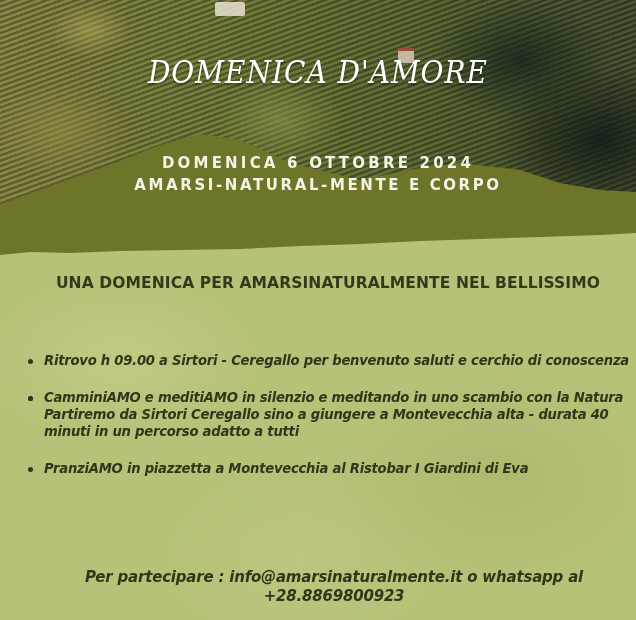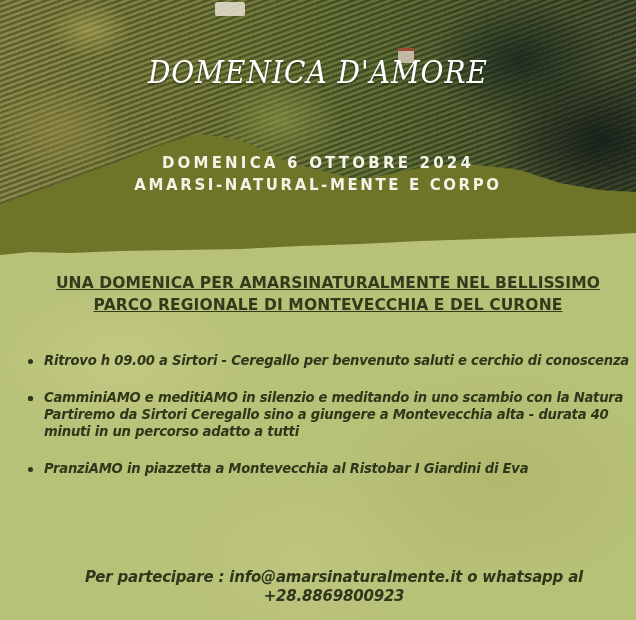--- a/index.html
+++ b/index.html
@@ -39,21 +39,21 @@
         radial-gradient(ellipse 240px 160px at 500px 480px, rgba(150,160,80,0.25), transparent 70%),
         radial-gradient(ellipse 200px 140px at 300px 560px, rgba(200,205,140,0.3), transparent 70%),
         #b8c178;
       clip-path: polygon(0 255px, 30px 252px, 70px 253px, 120px 251px, 180px 250px, 240px 249px, 300px 246px, 360px 244px, 420px 241px, 480px 239px, 540px 237px, 600px 235px, 636px 233px, 636px 620px, 0 620px);
     }
 
     .header-block { position: absolute; left: 0; top: 152px; width: 636px; text-align: center; color: #f5f2e6; font-family: "DejaVu Sans", sans-serif; font-weight: bold; }
     .header-line1 { font-size: 15px; letter-spacing: 3.2px; line-height: 22px; }
     .header-line2 { font-size: 15px; letter-spacing: 2.6px; line-height: 22px; }
 
-    .subtitle { position: absolute; left: 20px; top: 272px; width: 616px; text-align: center; color: #333a1c; font-family: "DejaVu Sans", sans-serif; font-weight: bold; font-size: 15.5px; line-height: 22px; letter-spacing: 0.1px; text-decoration: underline; }
+    .subtitle { position: absolute; left: 20px; top: 272px; width: 616px; text-align: center; color: #333a1c; font-family: "DejaVu Sans", sans-serif; font-weight: bold; font-size: 15.5px; line-height: 22px; letter-spacing: 0.1px; }
 
     .activities { position: absolute; left: 14px; top: 340px; width: 622px; margin: 12px; padding: 0; list-style: none; }
     .activity { position: relative; padding-left: 18px; color: #2f361a; font-family: "DejaVu Sans", sans-serif; font-style: italic; font-weight: bold; font-size: 13.2px; line-height: 17px; margin-bottom: 20px; letter-spacing: -0.25px; }
     .activity .bullet { position: absolute; left: 2px; top: 7px; width: 5px; height: 5px; border-radius: 50%; background: #2f361a; }
 
     .contact { position: absolute; left: 16px; top: 568px; width: 636px; text-align: center; color: #2f361a; font-family: "DejaVu Sans", sans-serif; font-style: italic; font-weight: bold; font-size: 15px; line-height: 19px; letter-spacing: -0.2px; }
     .contact a { color: inherit; text-decoration: none; }
   </style>
 </head>
 <body>
@@ -68,21 +68,20 @@
 <div class="band-dark"></div>
 <div class="band-light"></div>
 
 <div class="header-block">
   <div class="header-line1">DOMENICA 6 OTTOBRE 2024</div>
   <div class="header-line2">AMARSI-NATURAL-MENTE E CORPO</div>
 </div>
 
 <div class="subtitle">
   <div>UNA DOMENICA  PER AMARSINATURALMENTE NEL BELLISSIMO</div>
-  <div>PARCO REGIONALE DI MONTEVECCHIA E DEL CURONE</div>
 </div>
 
 <ul class="activities">
   <li class="activity">
     <span class="bullet"></span>
     <span>Ritrovo h 09.00 a Sirtori - Ceregallo per benvenuto saluti e cerchio di conoscenza</span>
   </li>
   <li class="activity">
     <span class="bullet"></span>
   </li>

